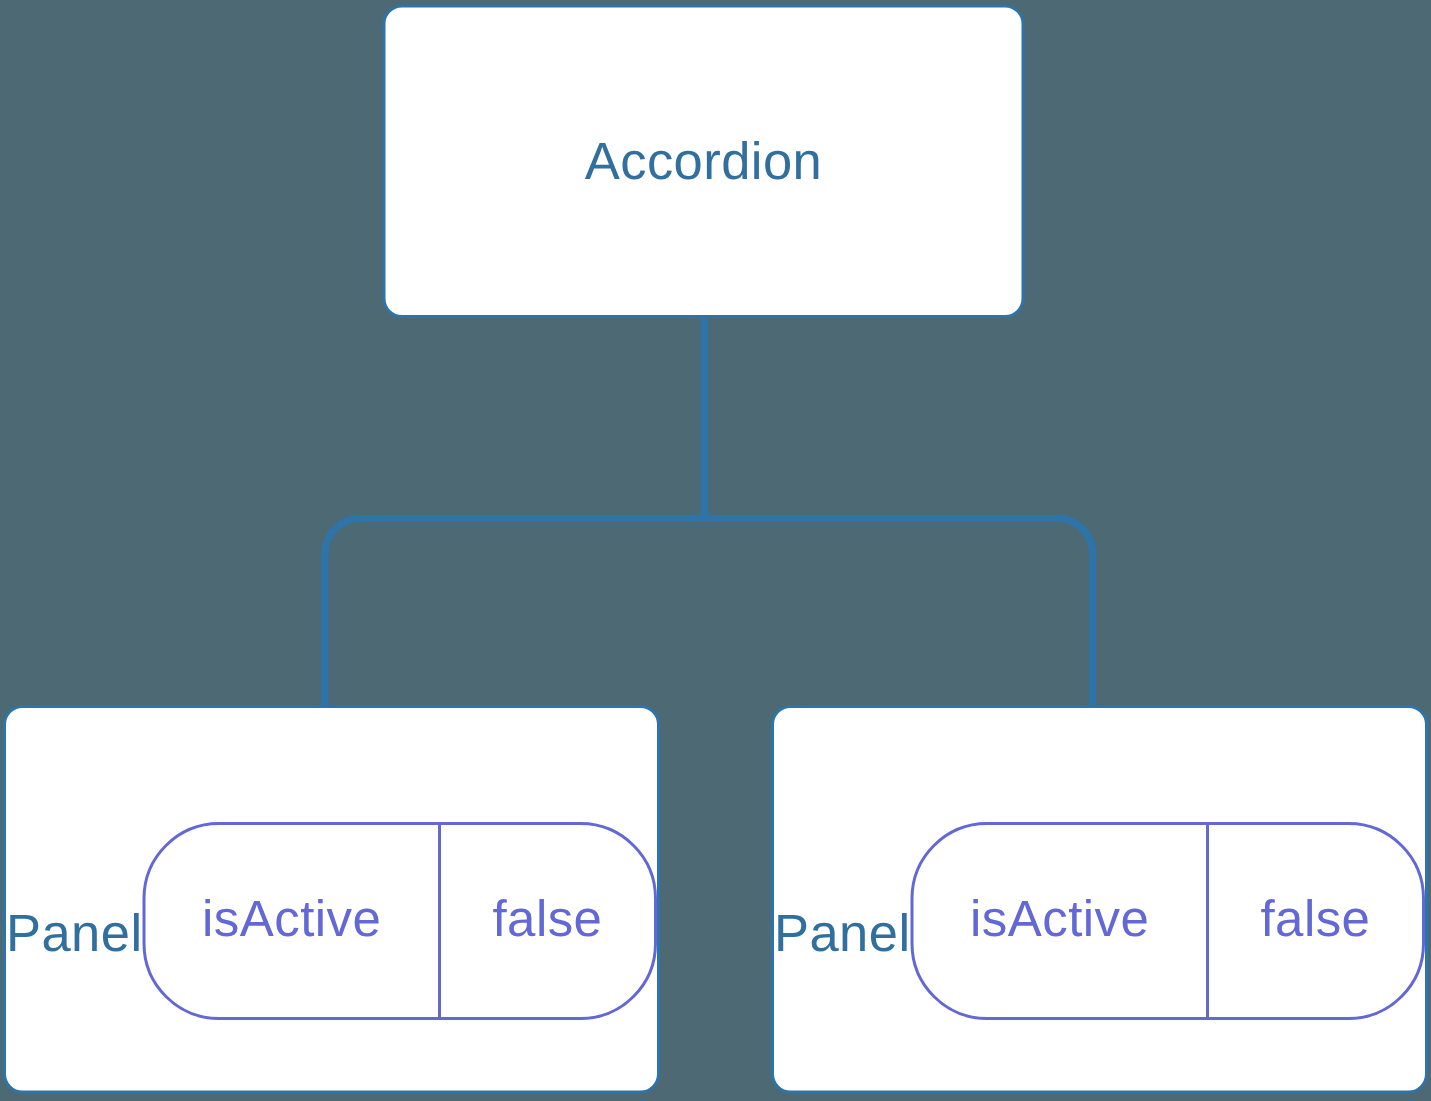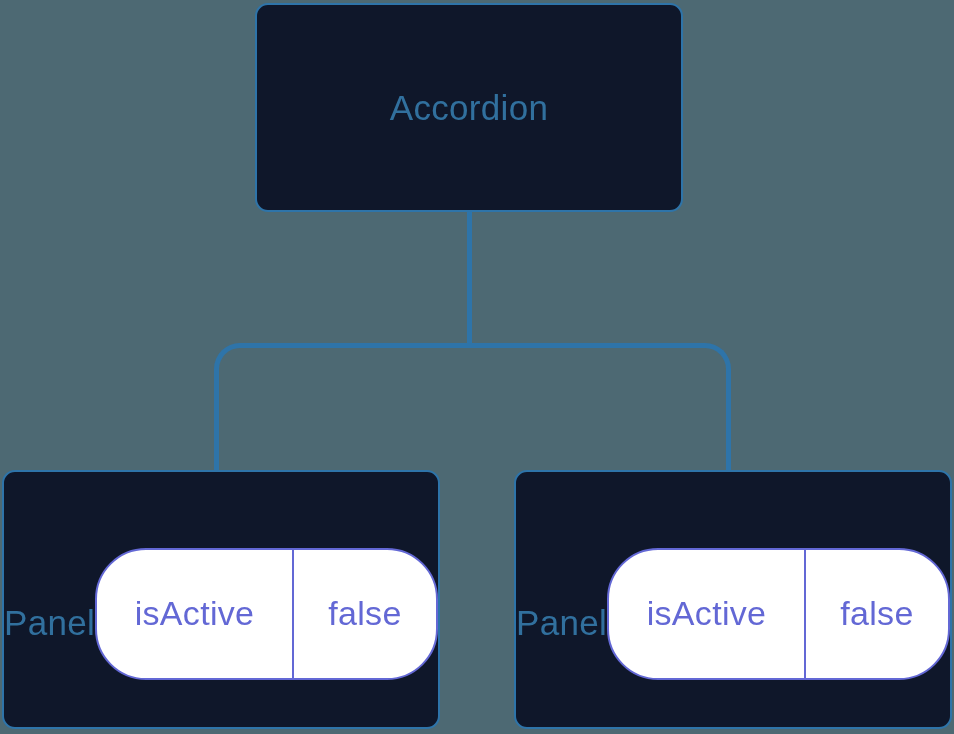--- a/index.html
+++ b/index.html
@@ -10,21 +10,21 @@
   .canvas {
     position: relative;
     width: 954px;
     height: 734px;
     background: #4d6973;
     overflow: hidden;
   }
   .node-card {
     position: absolute;
     box-sizing: border-box;
-    background: #0f172a;
+    background: #ffffff;
     border: 2.5px solid #2e74a9;
     border-radius: 13px;
   }
   .root-card {
     left: 255px;
     top: 3px;
     width: 428px;
     height: 209px;
     display: flex;
     align-items: center;

